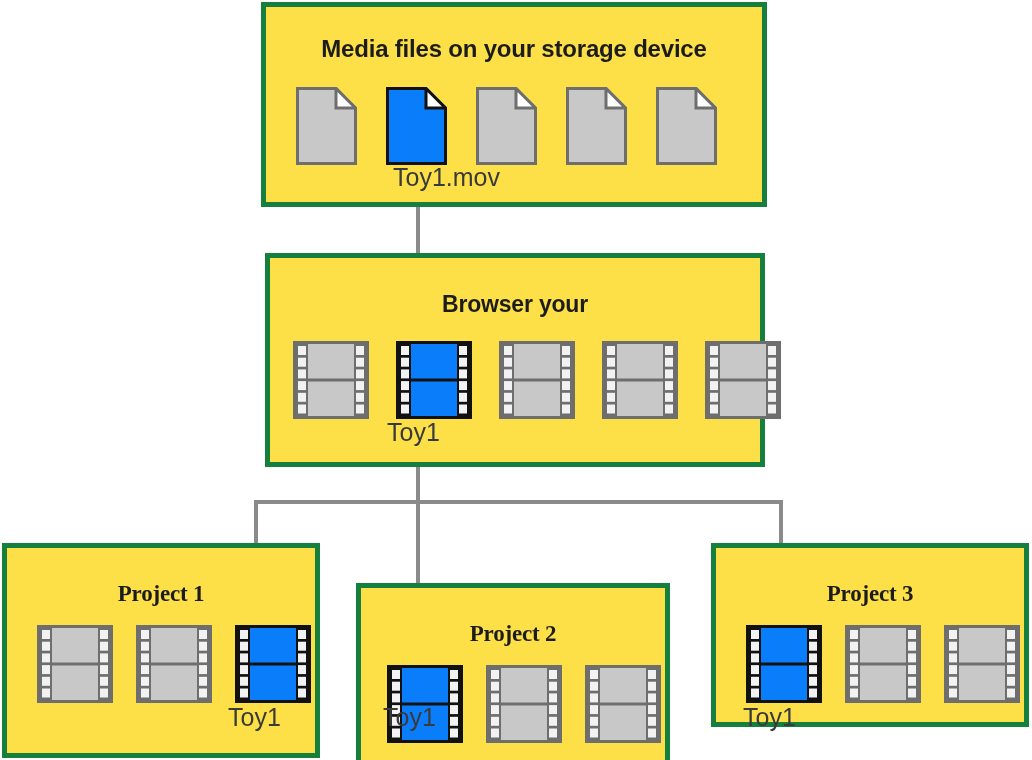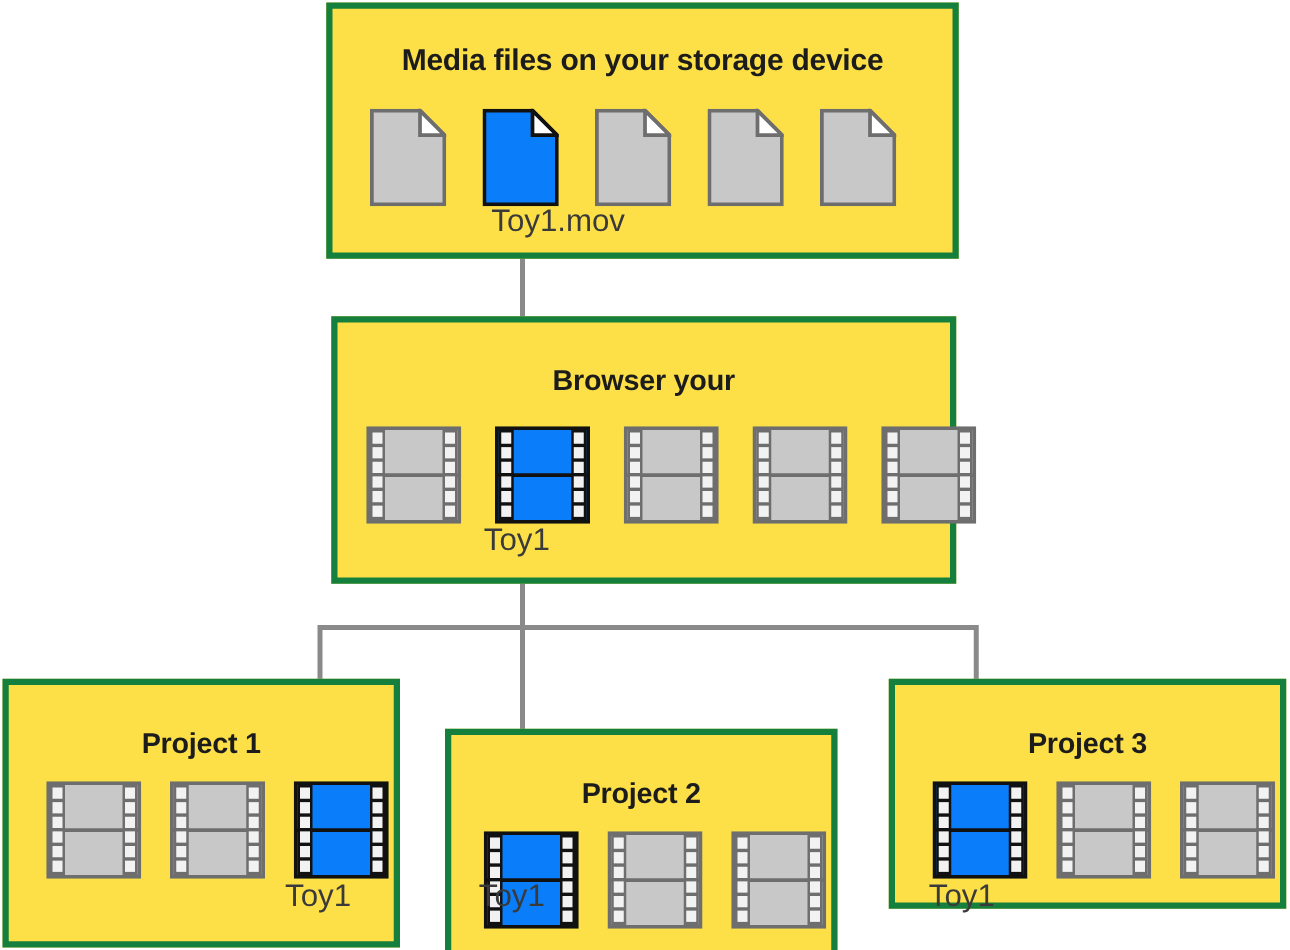--- a/index.html
+++ b/index.html
@@ -40,21 +40,21 @@
     width: 100%;
     text-align: center;
     font-weight: bold;
     color: #1c1c1c;
     letter-spacing: -0.2px;
   }
   #box-media .box-title   { top: 28px;  font-size: 24px; }
   #box-browser .box-title { top: 33px;  font-size: 23px; }
   #box-p1 .box-title,
   #box-p2 .box-title,
-  #box-p3 .box-title { top: 33px; font-size: 23px; }
+  #box-p3 .box-title { top: 33px; font-size: 23px; font-family: Liberation Serif, serif; }
 
   
   .files-row {
     position: absolute;
     left: 30px;
     top: 80px;
     display: flex;
     gap: 29px;
   }
   .doc {

